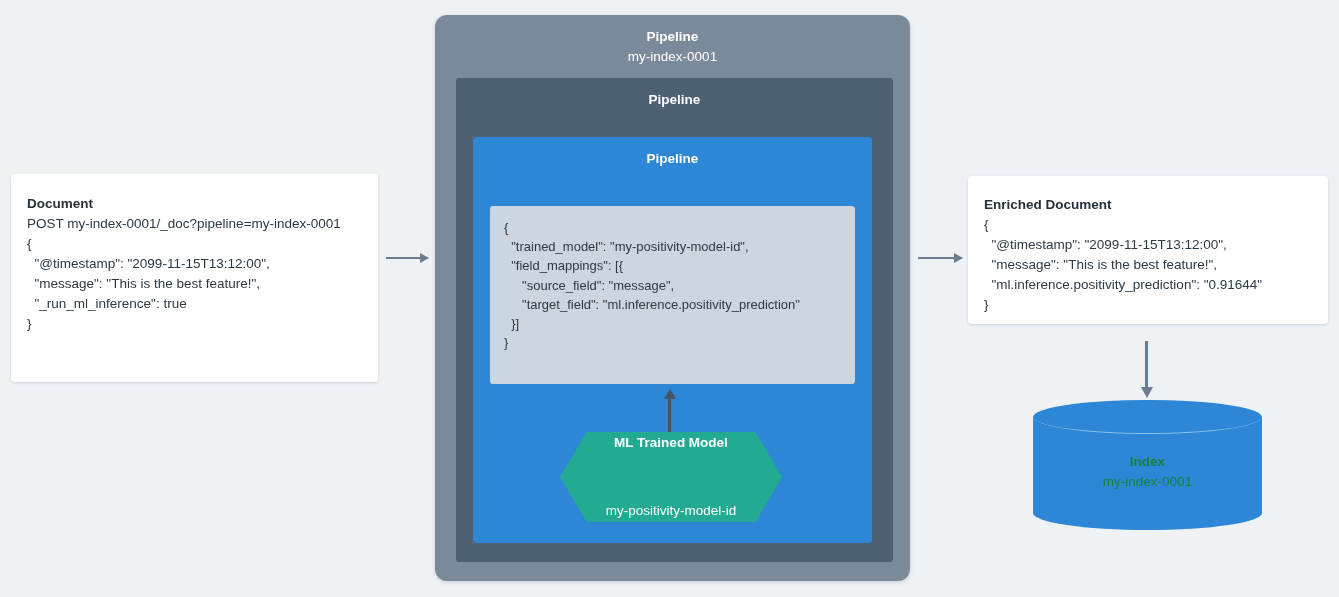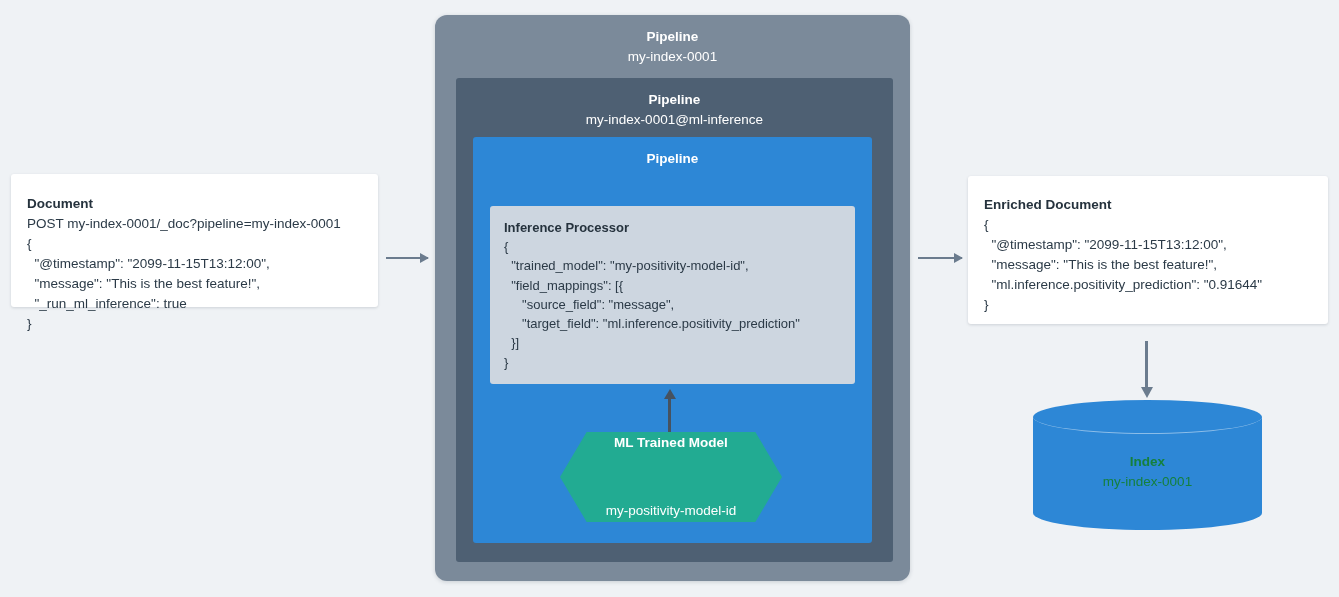--- a/index.html
+++ b/index.html
@@ -29,21 +29,21 @@
     white-space:nowrap;
   }
   .doc-line{
     font-size:13.5px;
     color:#2b3a47;
     line-height:1.48;
     white-space:pre;
   }
 
   
-  #document-card{left:11px;top:174px;width:367px;height:133px;padding:20px 0 0 16px;}
+  #document-card{left:11px;top:174px;width:367px;height:208px;padding:20px 0 0 16px;}
 
   
   #enriched-card{left:968px;top:176px;width:360px;height:148px;padding:19px 0 0 16px;}
 
   
   #pipeline-outer{
     position:absolute;left:435px;top:15px;width:475px;height:566px;
     background:#7b8a9a;border-radius:12px;
     box-shadow:0 1px 4px rgba(30,45,60,.18);
     box-sizing:border-box;
@@ -161,30 +161,28 @@
 
   <div id="pipeline-outer">
     <div class="box-head">
       <div class="bh-title">Pipeline</div>
       <div class="bh-sub">my-index-0001</div>
     </div>
 
     <div id="pipeline-mid">
       <div class="box-head">
         <div class="bh-title">Pipeline</div>
-        <div class="bh-sub">my-index-0001@ml-inference</div>
       </div>
 
       <div id="pipeline-inner">
         <div class="box-head">
           <div class="bh-title">Pipeline</div>
         </div>
 
         <div id="inference-processor">
-          <div class="doc-title">Inference Processor</div>
           <div class="doc-line">{</div>
           <div class="doc-line">  "trained_model": "my-positivity-model-id",</div>
           <div class="doc-line">  "field_mappings": [{</div>
           <div class="doc-line">     "source_field": "message",</div>
           <div class="doc-line">     "target_field": "ml.inference.positivity_prediction"</div>
           <div class="doc-line">  }]</div>
           <div class="doc-line">}</div>
         </div>
       </div>
     </div>

